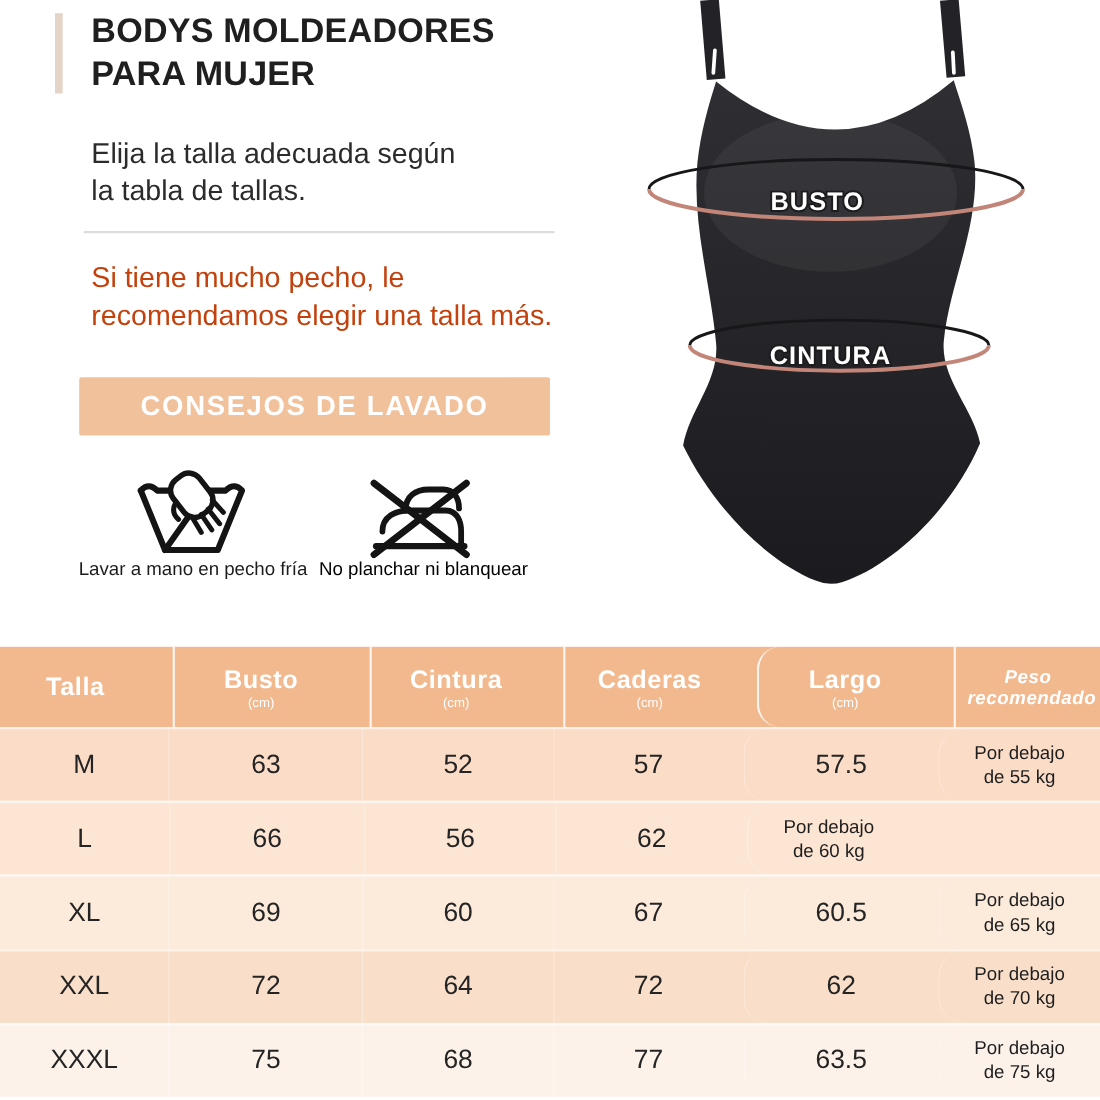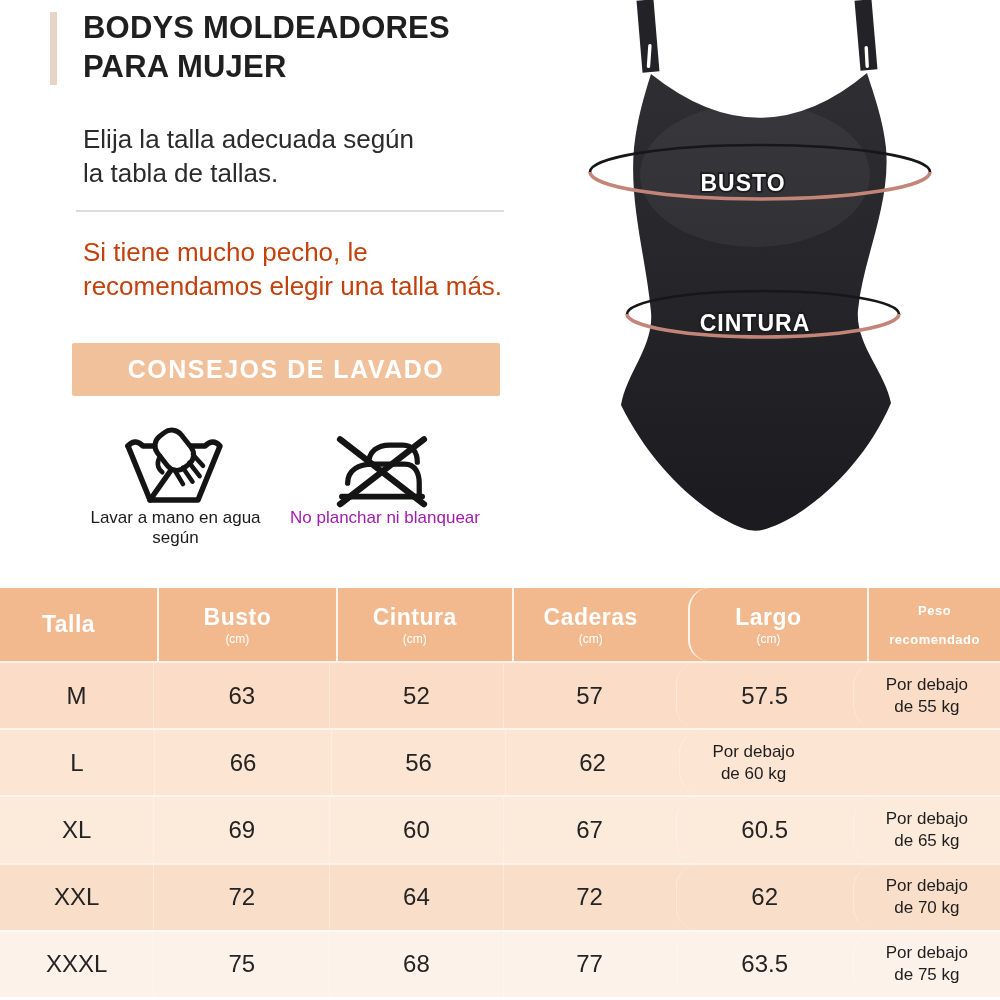--- a/index.html
+++ b/index.html
@@ -33,21 +33,21 @@
     font-size:25px;font-weight:700;color:#ffffff;letter-spacing:1.5px;
   }
   .care-icon1{position:absolute;left:122px;top:416px;}
   .care-icon2{position:absolute;left:334px;top:424px;}
   .caption1{
     position:absolute;left:68px;top:508px;width:215px;text-align:center;
     font-size:17px;color:#1c1c1c;
   }
   .caption2{
     position:absolute;left:285px;top:508px;width:200px;text-align:center;
-    font-size:17px;color:#a21caf;
+    font-size:17px;color:#000000;
   }
 
   
   .figure{position:absolute;left:555px;top:0;width:445px;height:575px;}
 
   
   .stable{
     position:absolute;left:0;top:588px;width:1000px;height:409px;
     display:flex;flex-direction:column;
   }
@@ -63,21 +63,21 @@
   .cell{
     display:flex;flex-direction:column;align-items:center;justify-content:center;
     text-align:center;
   }
   .thead .cell{border-left:2px solid rgba(255,255,255,.85);}
   .trow .cell{border-left:1.5px solid rgba(255,255,255,.35);}
   .thead .cell:first-child,.trow .cell:first-child{border-left:none;}
   .c0{width:15.4%;}.c1{width:17.6%;}.c2{width:17.3%;}.c3{width:17.3%;}.c4{width:17.7%;border-radius:21px;}.c5{width:14.7%;}
   .hlabel{font-size:23px;font-weight:700;color:#ffffff;letter-spacing:.5px;}
   .hunit{font-size:12px;color:#ffffff;margin-top:1px;}
-  .c5 .hlabel{font-size:13px;line-height:29px;width:110px;}
+  .c5 .hlabel{font-size:17px;line-height:19px;width:110px;font-style:italic;}
   .cval{font-size:24px;color:#242424;}
   .cpeso{font-size:17px;line-height:22px;color:#1e1e1e;border-radius:23px;}
 </style>
 </head>
 <body>
 
 <div class="accent-bar"></div>
 <div class="title pre">BODYS MOLDEADORES
 PARA MUJER</div>
 <div class="intro pre">Elija la talla adecuada según
@@ -104,21 +104,21 @@
 
 <div class="care-icon2">
   <svg width="96" height="84" viewBox="0 0 100 88">
     <path d="M8,76 H92" fill="none" stroke="#141414" stroke-width="6" stroke-linecap="round"></path>
     <path d="M14,62 C14,48 26,42 40,42 L74,42 C85,42 89,52 89,62 L89,74" fill="none" stroke="#141414" stroke-width="5.5" stroke-linecap="round"></path>
     <path d="M36,42 C36,28 46,22 58,22 L72,22 C82,22 87,30 87,40" fill="none" stroke="#141414" stroke-width="5.5" stroke-linecap="round"></path>
     <path d="M6,16 L94,84 M94,16 L6,84" fill="none" stroke="#141414" stroke-width="6.5" stroke-linecap="round"></path>
   </svg>
 </div>
 
-<div class="caption1">Lavar a mano en agua según</div>
+<div class="caption1">Lavar a mano en pecho fría</div>
 <div class="caption2">No planchar ni blanquear</div>
 
 <div class="figure">
   <svg width="445" height="575" viewBox="0 0 445 575">
     <defs>
       <linearGradient id="gbody" x1="0" y1="0" x2="0" y2="1">
         <stop offset="0" stop-color="#2e2e33"></stop>
         <stop offset="1" stop-color="#1b1b1f"></stop>
       </linearGradient>
     </defs>

